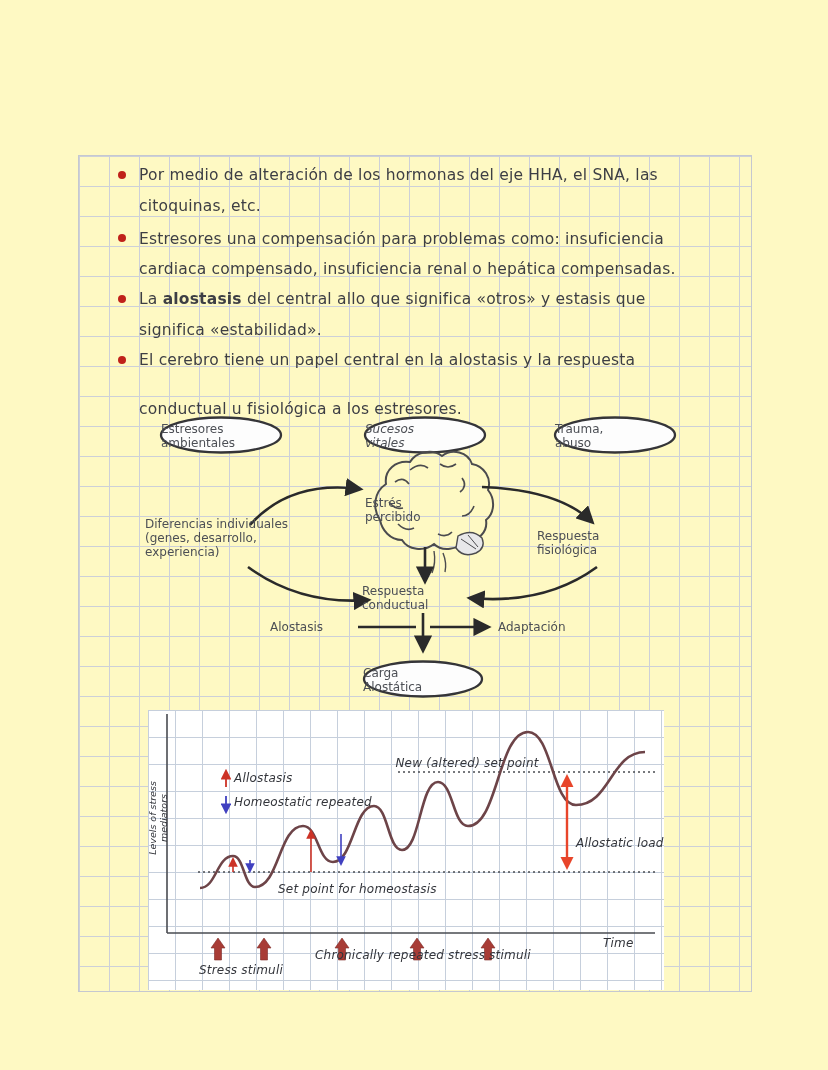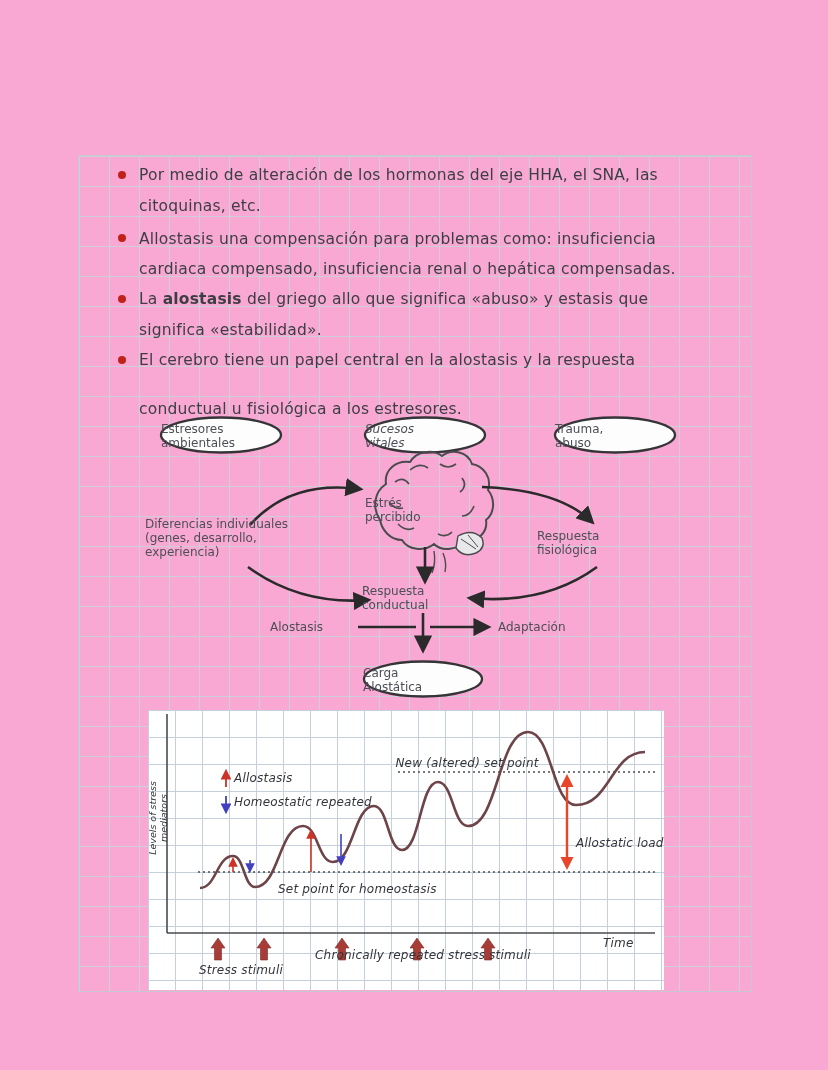--- a/index.html
+++ b/index.html
@@ -1,16 +1,16 @@
 <!DOCTYPE html>
 <html><head>
 <meta charset="utf-8">
 <style>
   html,body{margin:0;padding:0;background:#ffffff;}
-  .page{position:relative;width:828px;height:1070px;background:#f9a8d4;overflow:hidden;
+  .page{position:relative;width:828px;height:1070px;background:#fef9c3;overflow:hidden;
         font-family:"DejaVu Sans",sans-serif;}
   .grid-area{position:absolute;left:78px;top:155px;width:672px;height:835px;
     background-image:linear-gradient(to right,#cdd0d8 1px,transparent 1px),
                      linear-gradient(to bottom,#cdd0d8 1px,transparent 1px);
     background-size:30px 30px;
     border:1px solid #c5c8d0;}
   
   .note-line{position:absolute;left:139px;width:606px;height:30px;line-height:30px;
     font-size:15.5px;letter-spacing:0.2px;color:#3d3e44;white-space:nowrap;}
   .note-line b{font-weight:bold;}
@@ -35,24 +35,24 @@
 </head>
 <body>
 
 <div class="page">
   <div class="grid-area"></div>
 
   <div class="bullet" style="top:171px;background:#c0221a;"></div>
   <div class="note-line" style="top:160px;">Por medio de alteración de los hormonas del eje HHA, el SNA, las</div>
   <div class="note-line" style="top:191px;">citoquinas, etc.</div>
   <div class="bullet" style="top:234px;background:#c0221a;"></div>
-  <div class="note-line" style="top:224px;">Allostasis una compensación para problemas como: insuficiencia</div>
+  <div class="note-line" style="top:224px;">Estresores una compensación para problemas como: insuficiencia</div>
   <div class="note-line" style="top:254px;">cardiaca compensado, insuficiencia renal o hepática compensadas.</div>
   <div class="bullet" style="top:295px;background:#c0221a;"></div>
-  <div class="note-line" style="top:284px;"><span>La </span><b>alostasis</b><span> del griego allo que significa «abuso» y estasis que</span></div>
+  <div class="note-line" style="top:284px;"><span>La </span><b>alostasis</b><span> del central allo que significa «otros» y estasis que</span></div>
   <div class="note-line" style="top:315px;">significa «estabilidad».</div>
   <div class="bullet" style="top:356px;background:#c0221a;"></div>
   <div class="note-line" style="top:345px;">El cerebro tiene un papel central en la alostasis y la respuesta</div>
   <div class="note-line" style="top:376px;margin-top:18px;">conductual u fisiológica a los estresores.</div>
 
   <div class="diagram">
     <svg width="545" height="292" viewBox="0 0 545 292">
       <defs>
         <marker id="ah" viewBox="0 0 10 10" refX="8" refY="5" markerWidth="7" markerHeight="7" orient="auto-start-reverse">
           <path d="M0,0 L10,5 L0,10 z" fill="#2a2a2a"></path>

